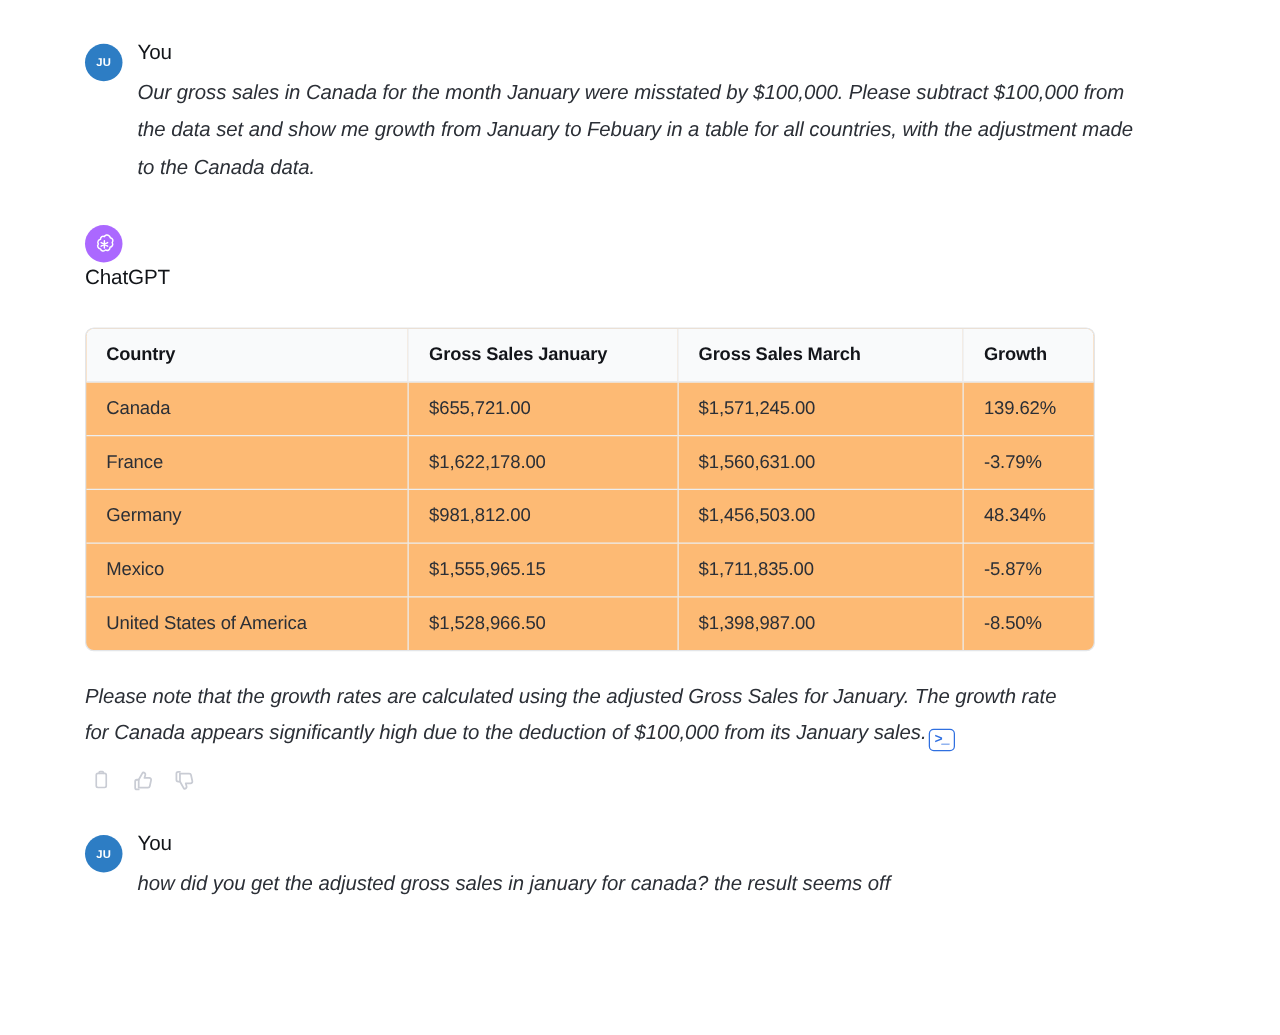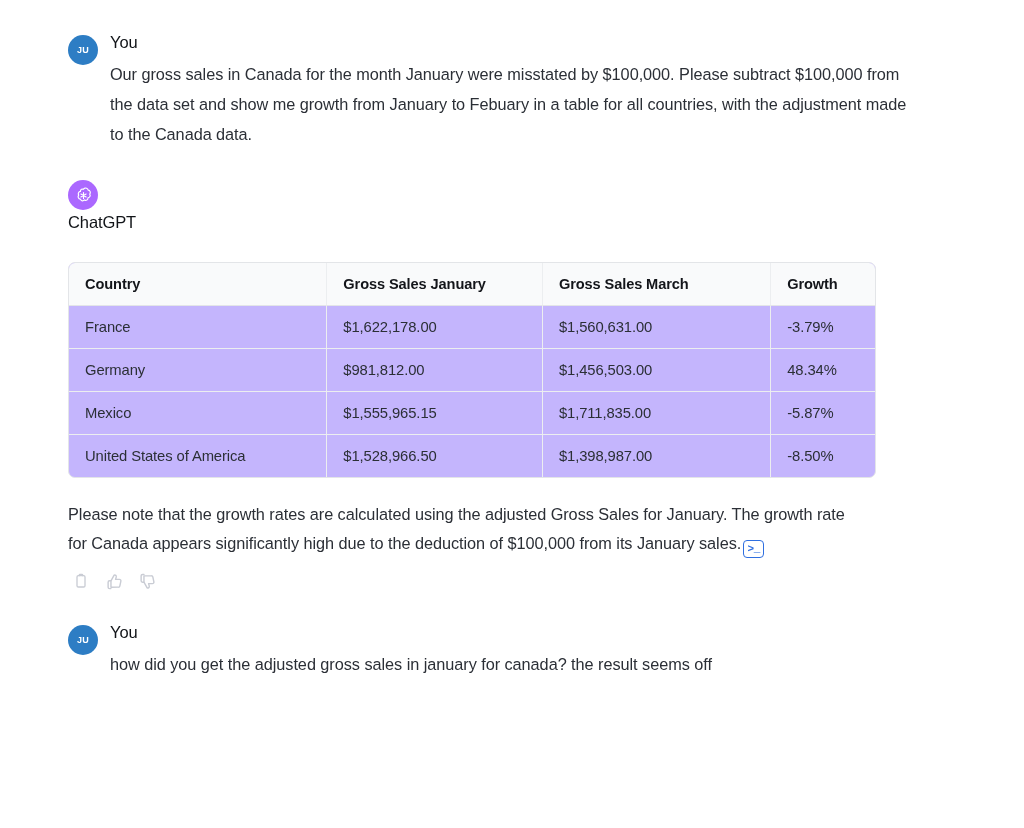--- a/index.html
+++ b/index.html
@@ -79,37 +79,38 @@
     letter-spacing: -0.1px;
   }
 
   .paragraph {
     font-size: 16.3px;
     line-height: 30px;
     color: #2b2f36;
     margin: 0;
     max-width: 800px;
     letter-spacing: -0.05px;
+    font-style: italic;
   }
 
   .para-tight { line-height: 29px; }
 
   
   .table-wrap {
     margin: 28px 0 22px 0;
     width: 808px;
   }
   table.data-table {
     border-collapse: separate;
     border-spacing: 0;
     width: 808px;
     border: 1px solid #e3e5e8;
     border-radius: 7px;
     overflow: hidden;
-    background: #c4b5fd;
+    background: #fdba74;
   }
   table.data-table th {
     background: #f9fafb;
     font-size: 14.6px;
     font-weight: bold;
     color: #13151a;
     text-align: left;
     padding: 13px 16px;
     border-bottom: 1px solid #e3e5e8;
     letter-spacing: -0.1px;
@@ -209,20 +210,26 @@
           <table class="data-table">
             <thead>
               <tr>
                 <th>Country</th>
                 <th>Gross Sales January</th>
                 <th>Gross Sales March</th>
                 <th>Growth</th>
               </tr>
             </thead>
             <tbody>
+              <tr>
+                <td>Canada</td>
+                <td>$655,721.00</td>
+                <td>$1,571,245.00</td>
+                <td>139.62%</td>
+              </tr>
               <tr>
                 <td>France</td>
                 <td>$1,622,178.00</td>
                 <td>$1,560,631.00</td>
                 <td>-3.79%</td>
               </tr>
               <tr>
                 <td>Germany</td>
                 <td>$981,812.00</td>
                 <td>$1,456,503.00</td>

